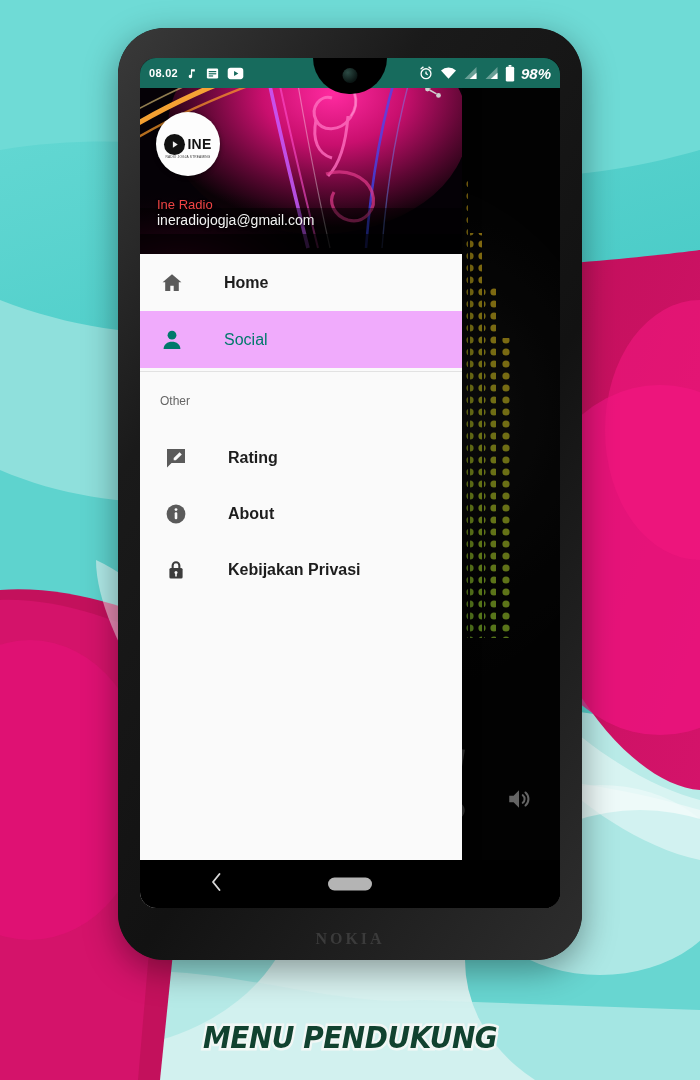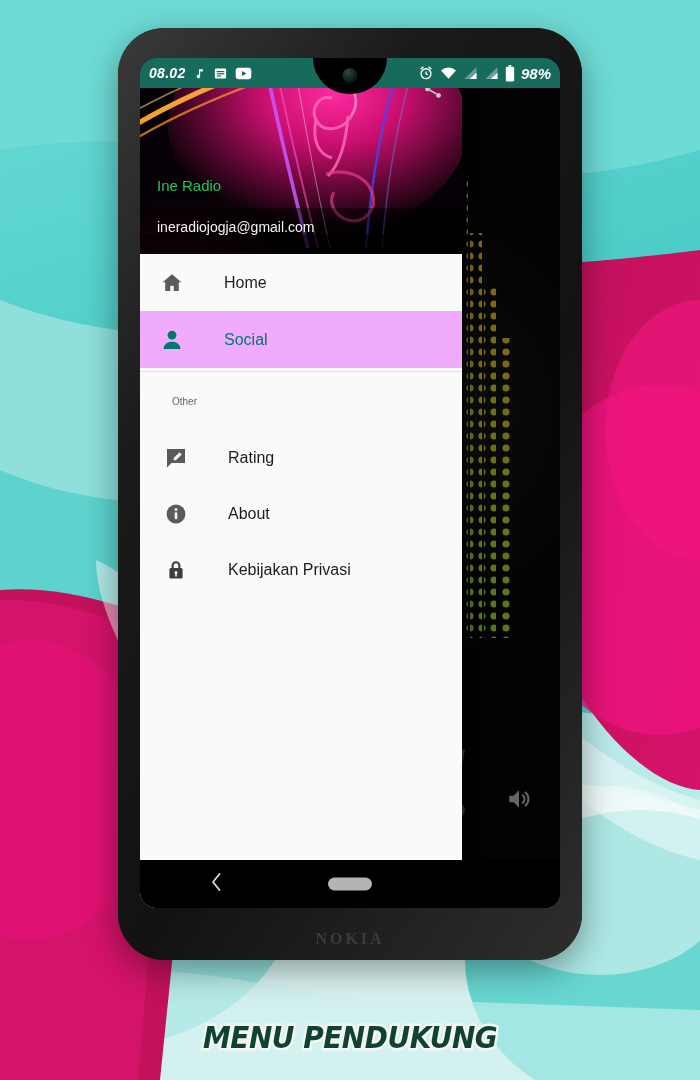--- a/index.html
+++ b/index.html
@@ -53,21 +53,21 @@
   #statusbar{
     position:absolute; top:0; left:0; right:0; height:30px;
     background:#176b5d;
     display:flex; align-items:center;
     color:#fff; font-size:14px; font-weight:700;
     z-index:40;
     padding:0 9px;
   }
   .sb-left{ display:flex; align-items:center; gap:7px; }
   .sb-right{ display:flex; align-items:center; gap:6px; margin-left:auto; }
-  .sb-time{ font-size:14px; font-weight:700; letter-spacing:.3px;font-style:italic; }
+  .sb-time{ font-size:11px; font-weight:700; letter-spacing:.3px; }
   .sb-pct{ font-size:15px; font-weight:700;font-style:italic; }
   .sb-ico{ display:inline-flex; align-items:center; }
 
   
   #notch{
     position:absolute; top:0; left:50%; transform:translateX(-50%);
     width:74px; height:36px;
     background:#000;
     border-bottom-left-radius:38px; border-bottom-right-radius:38px;
     z-index:60;
@@ -128,54 +128,54 @@
   }
   .logo-text{
     font-size:14px;font-weight:700;color:#141414;letter-spacing:.3px;
     font-family:"Liberation Sans",sans-serif;
   }
   .logo-sub{
     position:absolute; bottom:17px; left:0; right:0; text-align:center;
     font-size:3.2px; color:#333; letter-spacing:.2px;
   }
   #hdr-name{
-    position:absolute; left:17px; bottom:60px; z-index:4;
-    color:#22c55e; font-size:15px; font-weight:400;
+    position:absolute; left:17px; bottom:42px; z-index:4;
+    color:#ef4444; font-size:13px; font-weight:400;
     text-shadow:0 1px 3px rgba(0,0,0,.9);
   }
   #hdr-email{
-    position:absolute; left:17px; bottom:19px; z-index:4;
+    position:absolute; left:17px; bottom:26px; z-index:4;
     color:#f2f2f2; font-size:14px; font-weight:400;
     text-shadow:0 1px 3px rgba(0,0,0,.9);
   }
 
   
   #menu-list{ padding-top:0; }
   .mi{
     display:flex; align-items:center;
     height:57px;
     padding-left:20px;
     cursor:pointer;
   }
   .mi .mi-icon{
     width:30px; display:flex; align-items:center; justify-content:flex-start;
   }
   .mi .mi-label{
     margin-left:34px;
     font-size:16px;
     color:#1d1d1d;
-    font-weight:400;
+    font-weight:700;
   }
   .mi.sel{ background:#f0abfc; }
   .mi.sel .mi-label{ color:#00796b; font-weight:500; }
   .divider{ height:1px; background:#e2e2e2; margin-top:3px; }
   .section-head{
     height:58px; display:flex; align-items:center;
-    padding-left:32px;
-    font-size:10px; color:#656565;
+    padding-left:20px;
+    font-size:12px; color:#656565;
   }
   .mi-sub{ height:56px;padding-left:24px; }
   .mi-sub .mi-label{ font-size:16px; }
 
   
   #sysnav{
     position:absolute; left:0; right:0; bottom:0; height:48px;
     background:#000; z-index:50;
     display:flex; align-items:center;
   }
@@ -389,20 +389,31 @@
 
           <div id="share-btn">
             <svg width="22" height="22" viewBox="0 0 24 24" fill="#cfcfcf">
               <circle cx="18" cy="5" r="2.6"></circle>
                 <circle cx="18" cy="19" r="2.6"></circle>
                 <circle cx="6" cy="12" r="2.6"></circle>
               <path d="M8.2 10.9l7.6-4.2M8.2 13.1l7.6 4.2" stroke="#cfcfcf" stroke-width="1.7"></path>
             </svg>
           </div>
 
+          <div id="avatar">
+            <div class="logo-row">
+              <span class="logo-circ">
+                <svg width="13" height="13" viewBox="0 0 24 24" fill="#f0f0f0">
+                  <path d="M9 6l9 6-9 6V6z"></path>
+                </svg>
+              </span>
+              <span class="logo-text">INE</span>
+            </div>
+            <span class="logo-sub">RADIO JOGJA STREAMING</span>
+          </div>
 
           <div id="hdr-name">Ine Radio</div>
           <div id="hdr-email">ineradiojogja@gmail.com</div>
         </div>
 
         <div id="menu-list">
 
           <div class="mi">
             <span class="mi-icon">
               <svg width="24" height="24" viewBox="0 0 24 24" fill="#5a5a5a">

